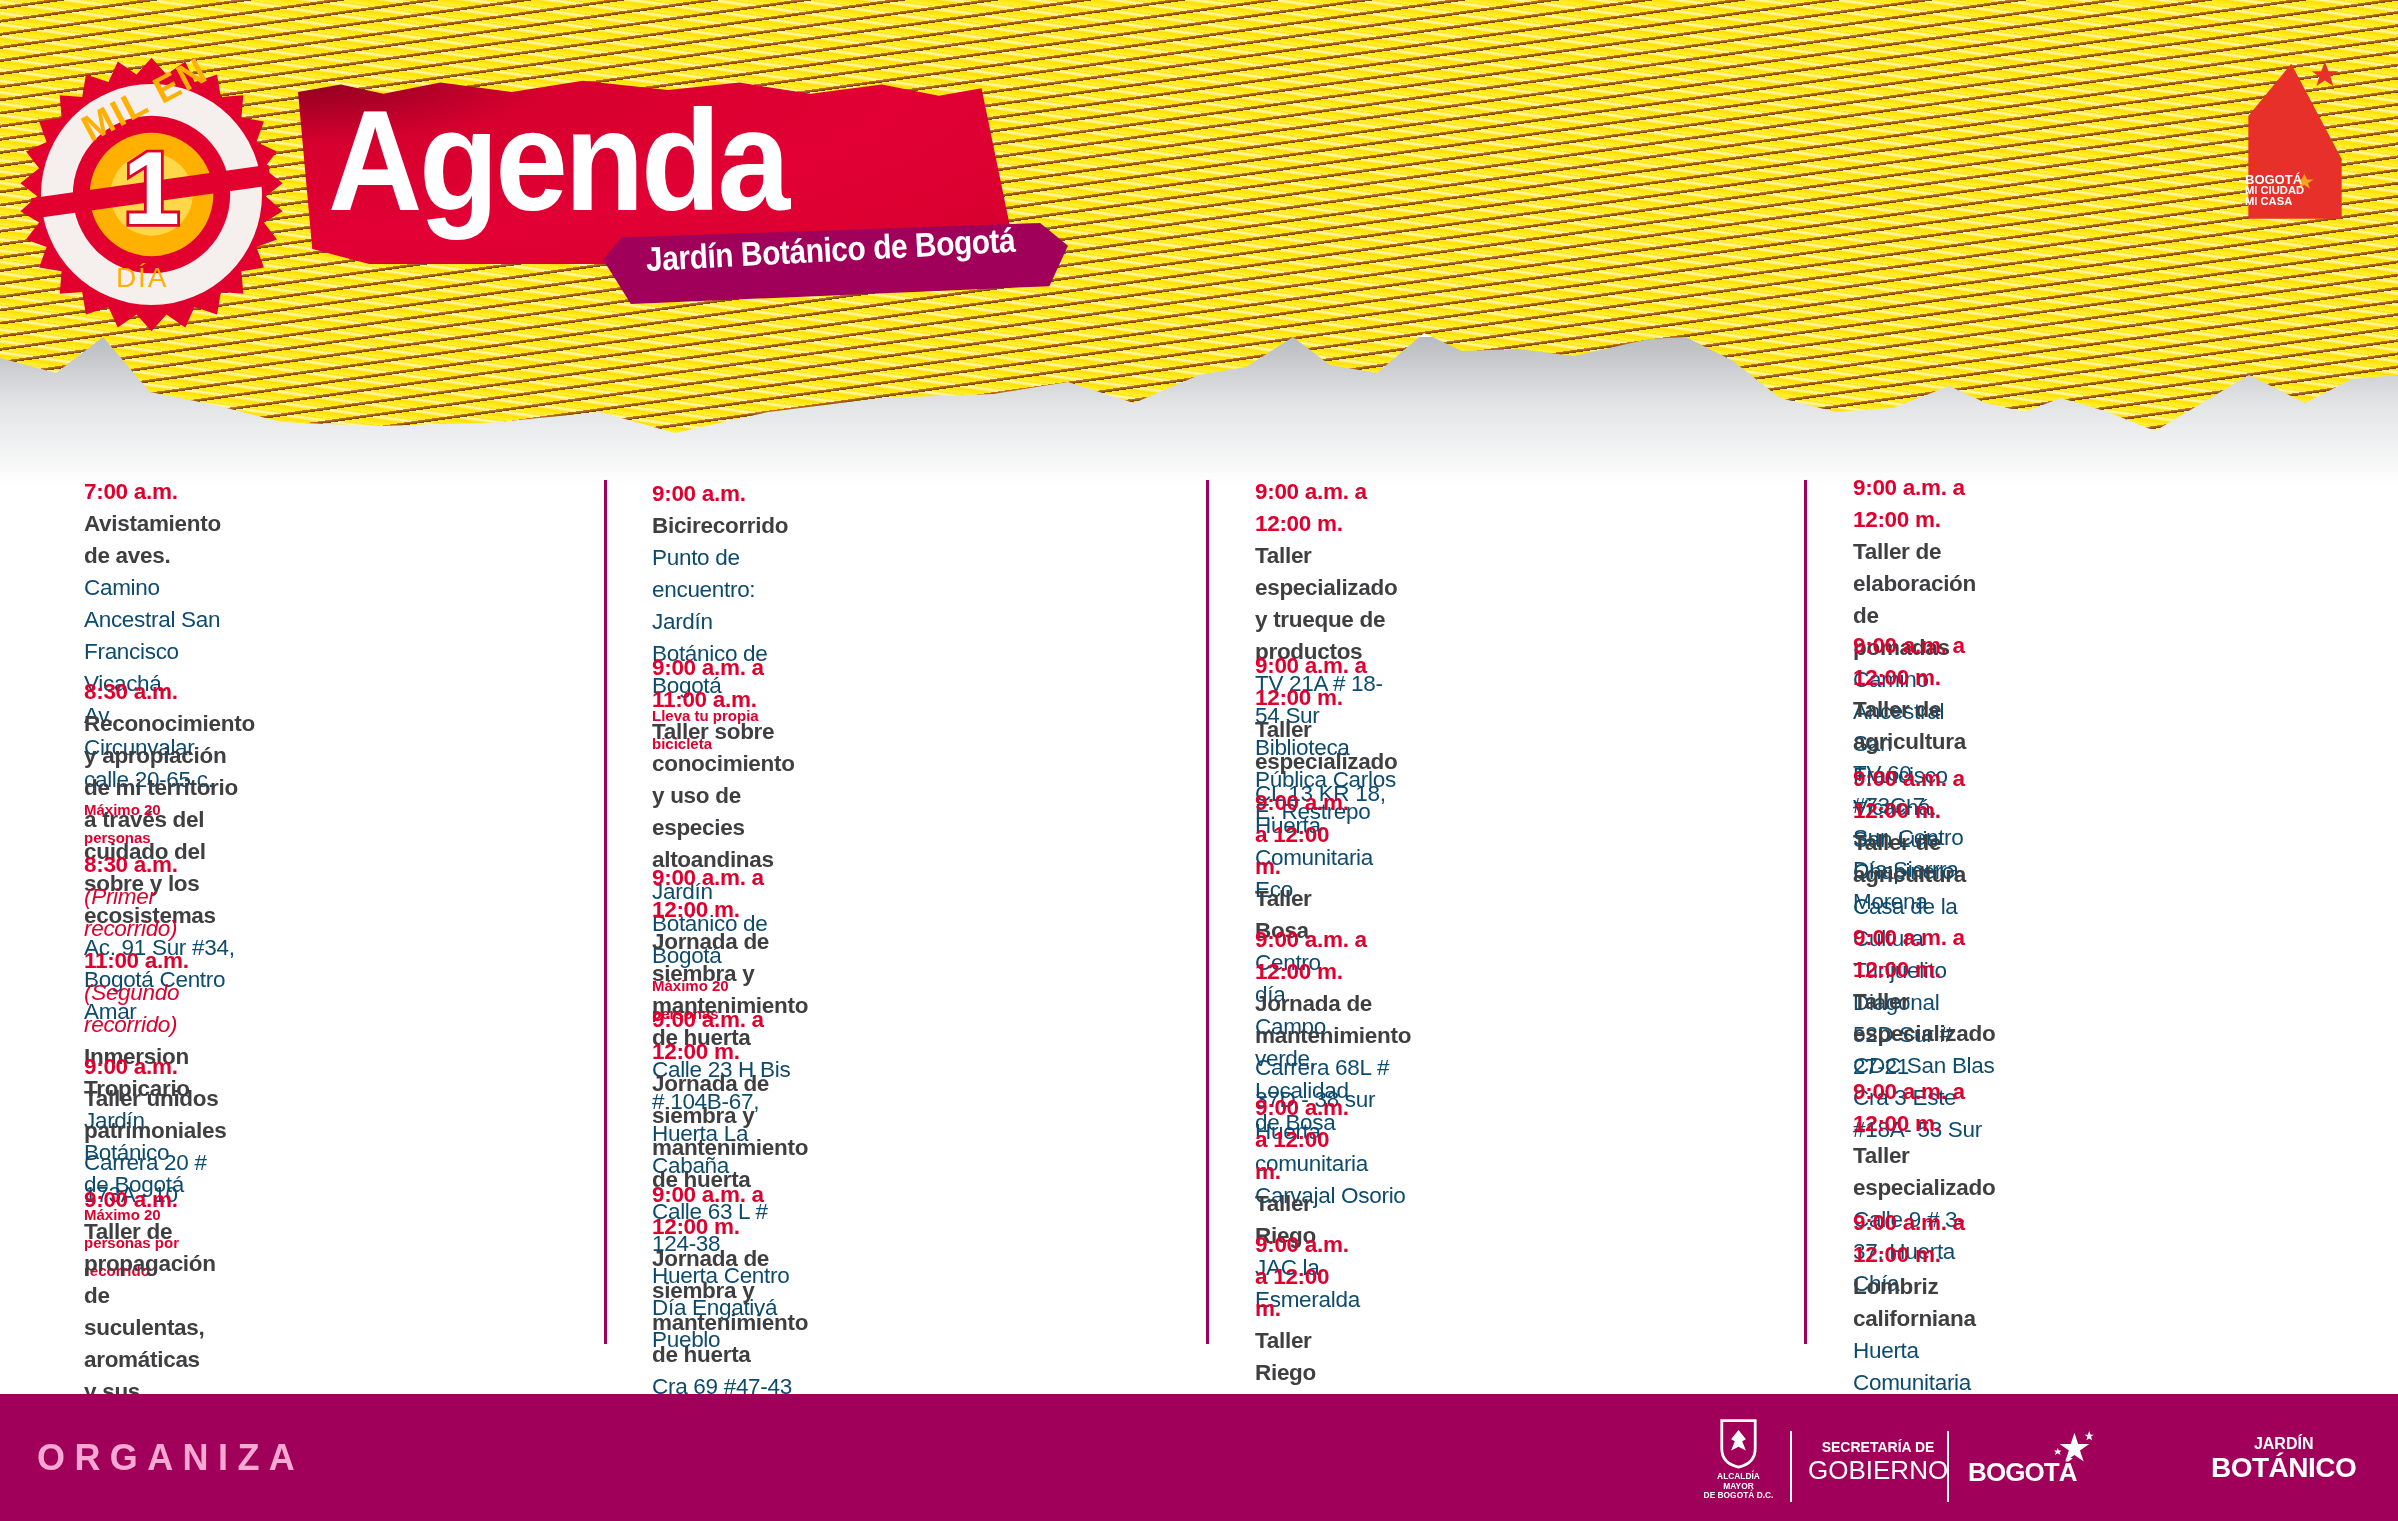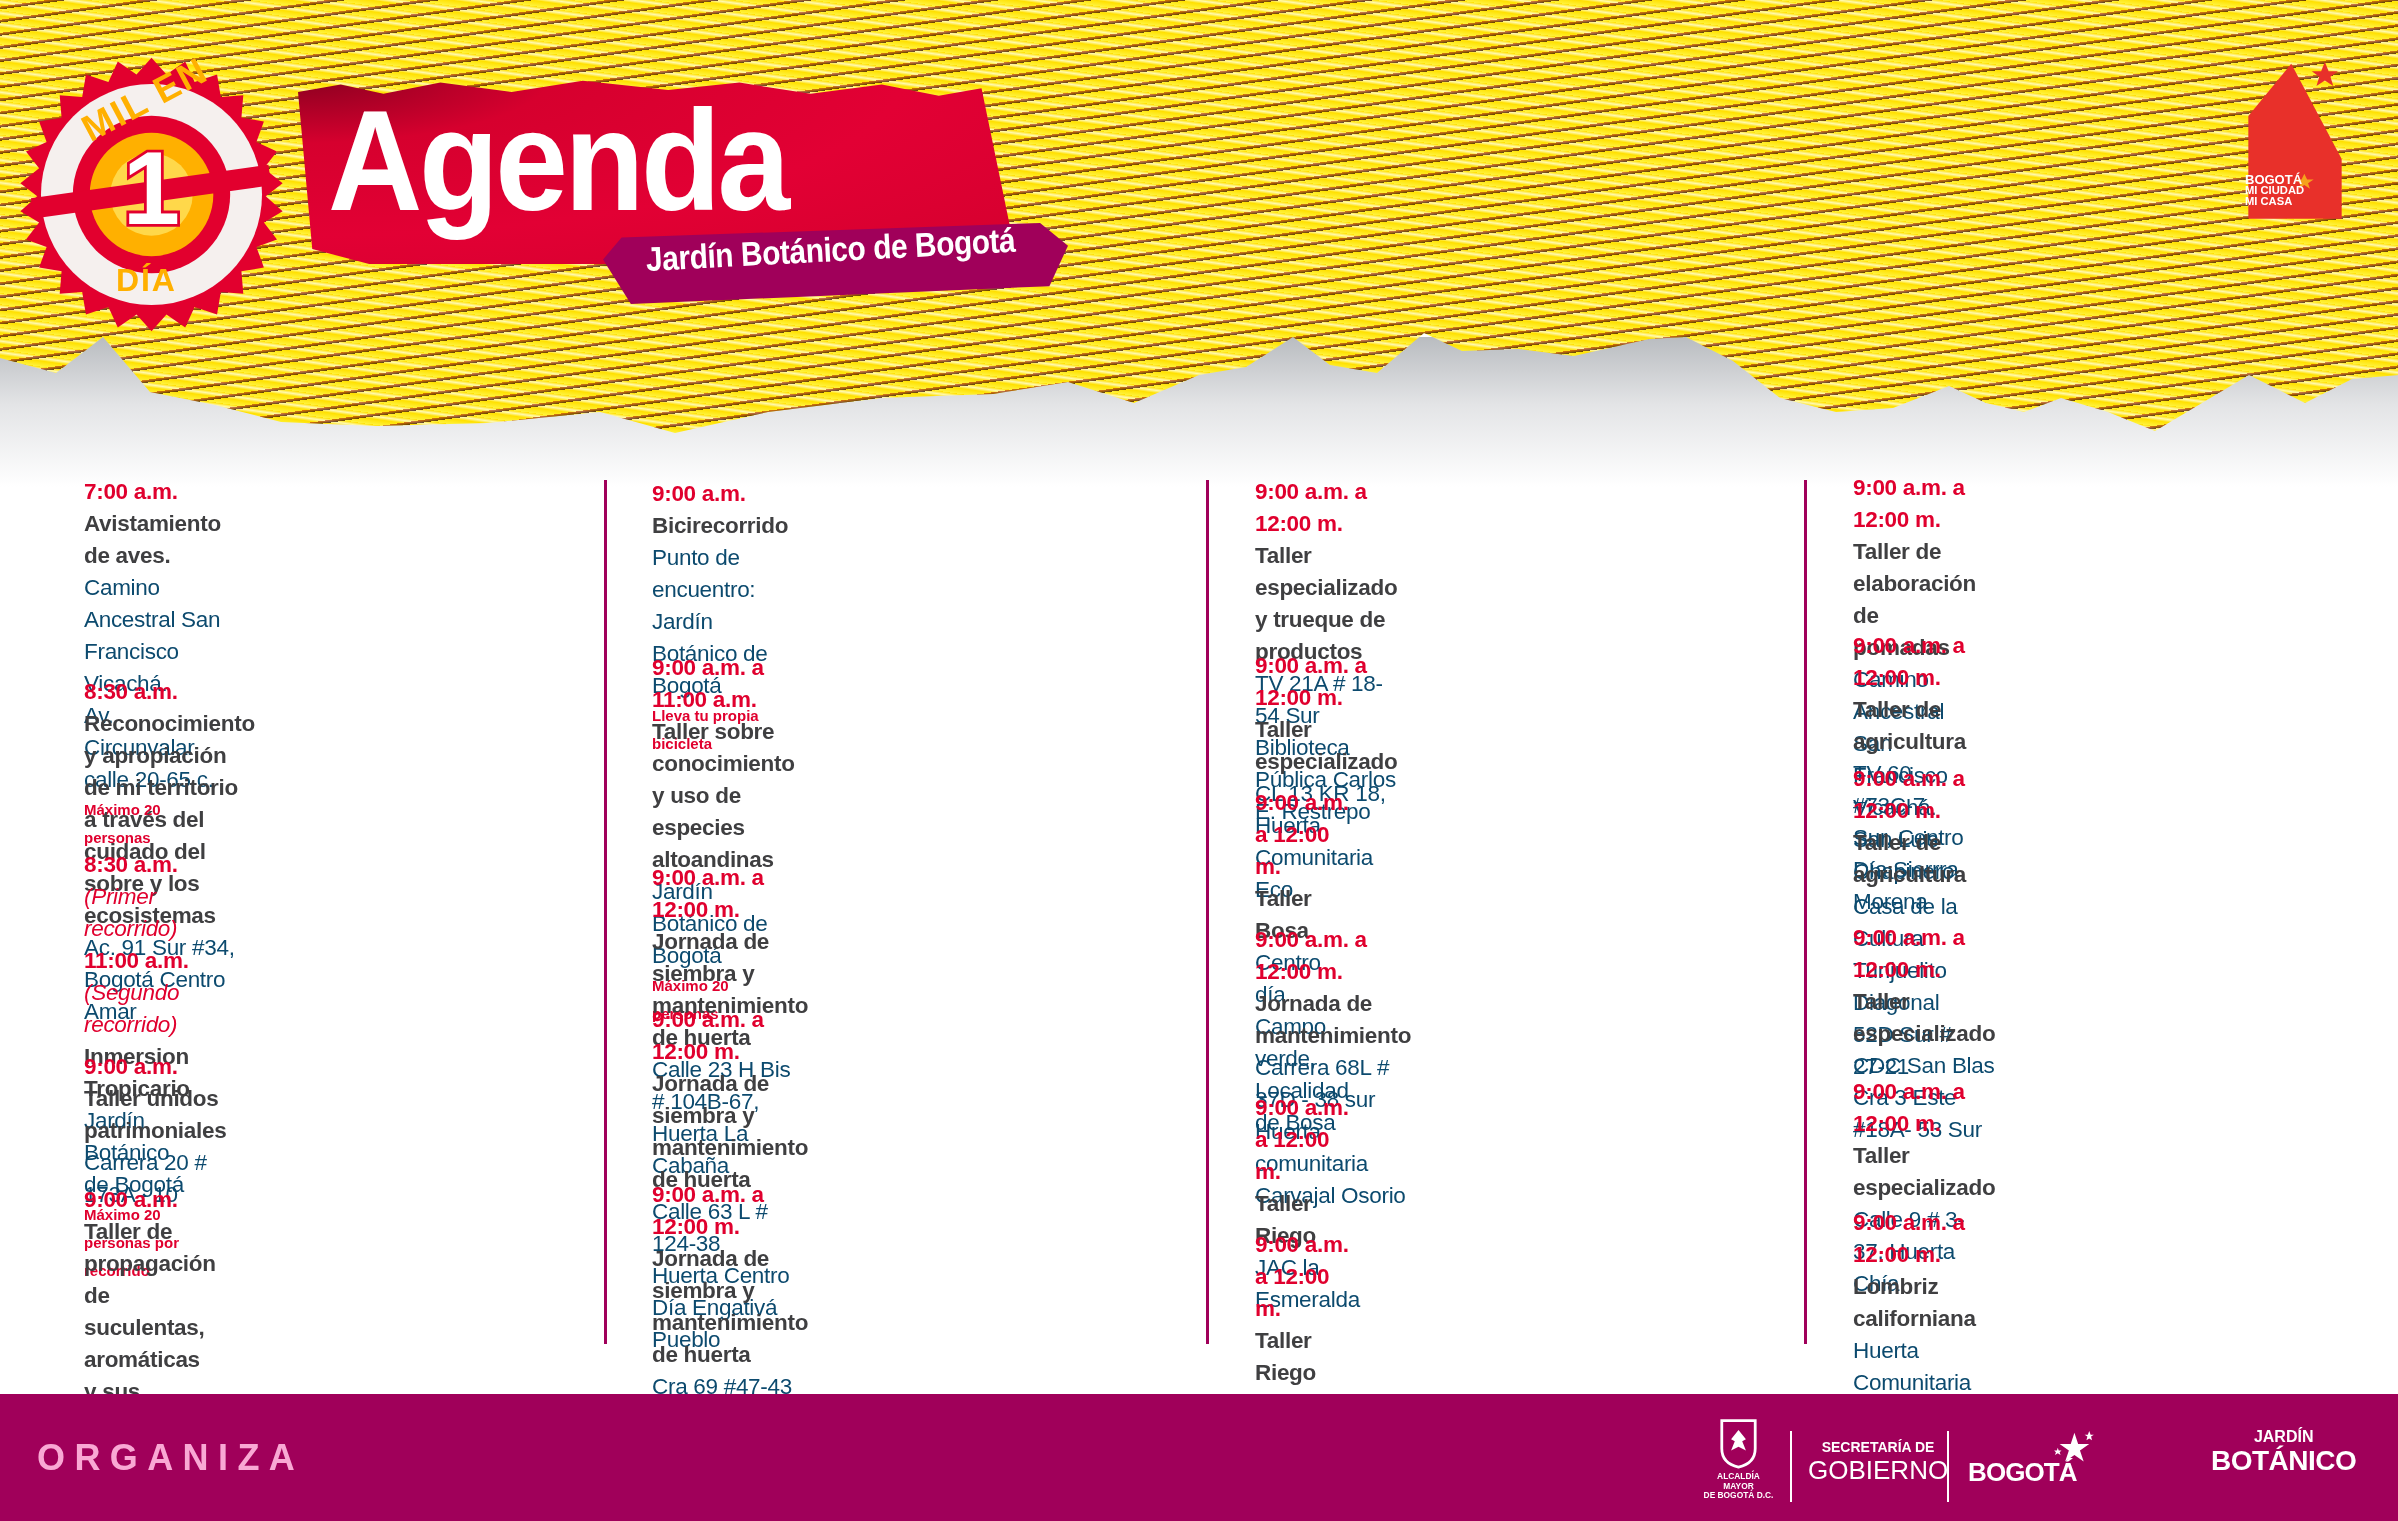--- a/index.html
+++ b/index.html
@@ -84,21 +84,21 @@
   .f-sep { position: absolute; top: 37px; width: 1.9px; height: 71px; background: #ffffff; }
   .alcaldia { left: 1694px; top: 22.5px; width: 73px; margin-left: 8px; }
   .alcaldia svg { width: 41px; height: 52px; display: block; margin: 0 auto; }
   .alcaldia .small { font-size: 8.4px; font-weight: 700; line-height: 9.4px; margin-top: 3.7px; }
   .gobierno { left: 1808px; top: 45px; text-align: center; }
   .gobierno .l1 { font-size: 14px; font-weight: 700; }
   .gobierno .l2 { font-size: 26px; font-weight: 400; line-height: 30px; }
   .bogota-f { left: 1968px; top: 37px; width: 131px; height: 56px; }
   .bogota-f .word { position: absolute; left: 0; top: 26px; font-size: 26px; font-weight: 700; letter-spacing: -0.9px; }
   .bogota-f svg { position: absolute; left: 84px; top: 0; width: 43px; height: 37px; }
-  .jardin { left: 2211px; top: 34px; }
+  .jardin { left: 2211px; top: 41px; }
   .jardin .l1 { font-size: 16px; font-weight: 700; }
   .jardin .l2 { font-size: 28px; font-weight: 700; line-height: 30px; letter-spacing: -0.5px; }
 </style>
 </head>
 <body>
 
 <div class="banner-shadow"></div>
 <div class="banner"></div>
 
 <div class="badge">
@@ -106,21 +106,21 @@
     <polygon points="150,4 166,22 186,8 196,30 220,22 224,46 248,44 246,68 270,72 262,94 284,104 270,122 290,138 272,152 290,168 270,180 284,198 262,206 270,228 246,232 248,256 224,254 220,278 196,270 186,292 166,278 150,296 134,278 114,292 104,270 80,278 76,254 52,256 54,232 30,228 38,206 16,198 30,180 10,168 28,152 10,138 30,122 16,104 38,94 30,72 54,68 52,44 76,46 80,22 104,30 114,8 134,22" fill="#e2002e"></polygon>
     <circle cx="150" cy="150" r="118" fill="#f5f0ee"></circle>
     <circle cx="150" cy="150" r="84" fill="#e2002e"></circle>
     <circle cx="150" cy="150" r="66" fill="#ffb000"></circle>
     <circle cx="150" cy="150" r="44" fill="#ffd84a"></circle>
     <rect x="22" y="136" width="256" height="22" fill="#e2002e" transform="rotate(-8 150 150)"></rect>
     <text x="150" y="182" text-anchor="middle" font-family="Liberation Sans, sans-serif" font-weight="700" font-size="110" fill="#ffffff" stroke="#e2002e" stroke-width="6" paint-order="stroke">1</text>
   </svg>
 </div>
 <div style="position:absolute;left:77px;top:79px;color:#ffb000;font-weight:700;font-size:37px;transform:rotate(-28deg);letter-spacing:1.9px;">MIL EN</div>
-<div style="position:absolute;left:116px;top:262px;color:#ffb000;font-weight:700;font-size:32px;letter-spacing:1.9px;">DÍA</div>
+<div style="position:absolute;left:116px;top:262px;color:#ffb000;font-weight:400;font-size:28px;letter-spacing:1.9px;">DÍA</div>
 
 <div class="agenda-ribbon"></div>
 <div class="agenda-title">Agenda</div>
 <div class="subtitle-ribbon"></div>
 <div class="subtitle-text">Jardín Botánico de Bogotá</div>
 
 <div class="house-logo">
   <svg viewBox="0 0 120 176">
     <polygon points="10,66 56,10 110,112 110,176 10,176" fill="#e8302a"></polygon>
     <polygon points="92,8 96,18 106,18 98,24 101,34 92,28 83,34 86,24 78,18 88,18" fill="#e8302a"></polygon>

